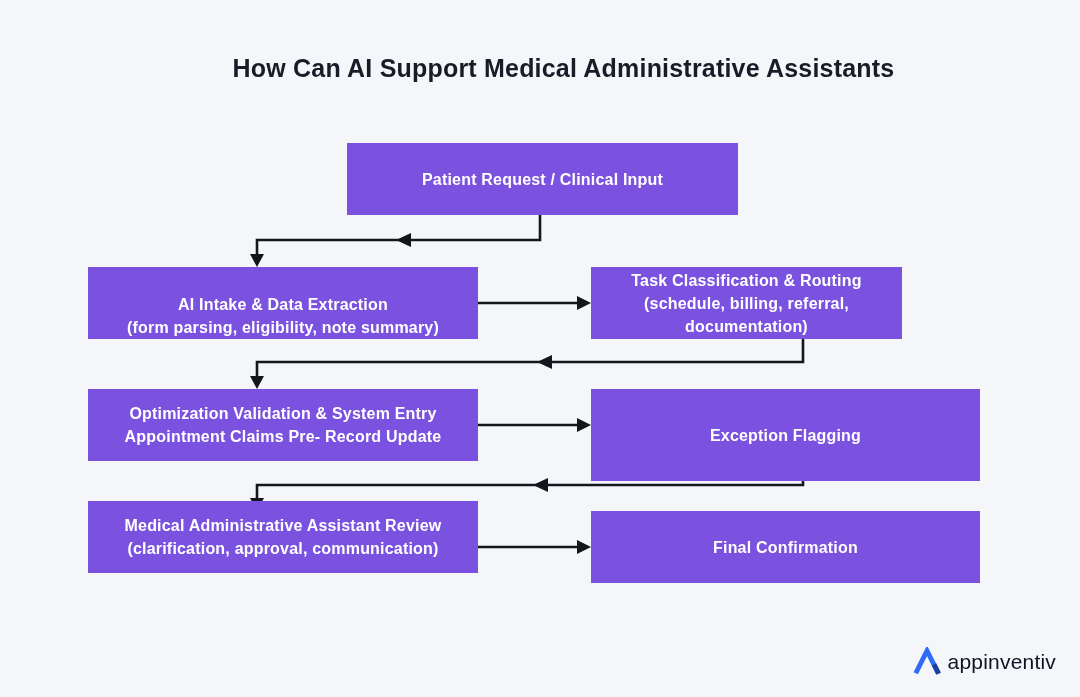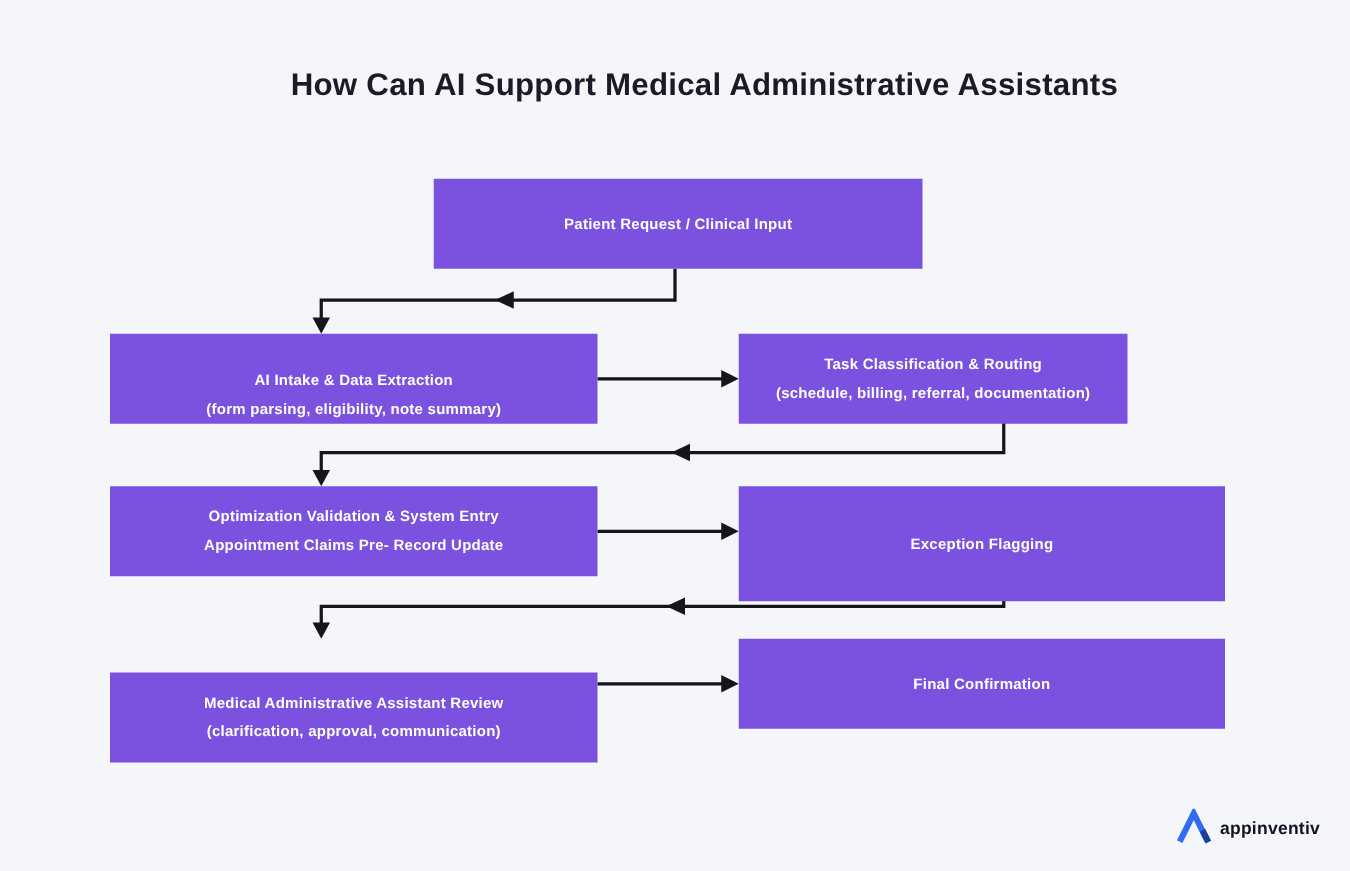--- a/index.html
+++ b/index.html
@@ -36,21 +36,21 @@
   }
   .node {
     position: absolute;
     background: var(--box);
     color: var(--box-text);
     display: flex;
     flex-direction: column;
     align-items: center;
     justify-content: center;
     text-align: center;
-    font-size: 12px;
+    font-size: 16px;
     font-weight: 600;
     line-height: 23px;
     letter-spacing: 0.2px;
   }
   .connectors {
     position: absolute;
     left: 0; top: 0;
     width: 1080px;
     height: 697px;
     pointer-events: none;
@@ -63,22 +63,22 @@
   .arrowhead { fill: var(--arrow); }
   .logo {
     position: absolute;
     right: 24px;
     bottom: 20px;
     display: flex;
     align-items: center;
     gap: 6px;
   }
   .logo-text {
-    font-size: 14px;
-    font-weight: 700;
+    font-size: 21px;
+    font-weight: 400;
     letter-spacing: 0.2px;
     color: var(--logo-text);
   }
 </style>
 </head>
 <body>
 
 <div class="canvas">
 
   <h1 class="title">How Can AI Support Medical Administrative Assistants</h1>
@@ -135,21 +135,21 @@
 
   <div class="node" style="left:88px; top:389px; width:390px; height:72px;">
     <span>Optimization Validation &amp; System Entry</span>
     <span>Appointment Claims Pre- Record Update</span>
   </div>
 
   <div class="node" style="left:591px; top:389px; width:389px; height:92px;">
     <span>Exception Flagging</span>
   </div>
 
-  <div class="node" style="left:88px; top:538px; width:390px; height:72px;">
+  <div class="node" style="left:88px; top:501px; width:390px; height:72px;">
     <span>Medical Administrative Assistant Review</span>
     <span>(clarification, approval, communication)</span>
   </div>
 
   <div class="node" style="left:591px; top:511px; width:389px; height:72px;">
     <span>Final Confirmation</span>
   </div>
 
   <div class="logo">
     <svg width="30" height="30" viewBox="0 0 32 32" xmlns="http://www.w3.org/2000/svg">

